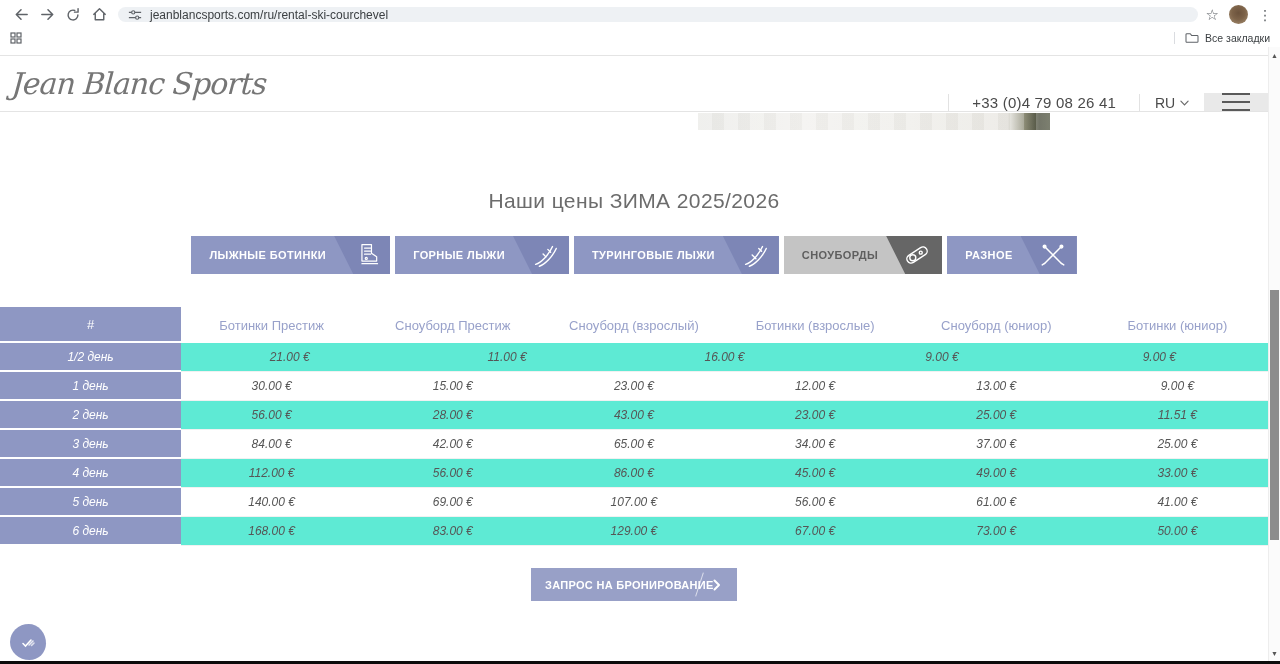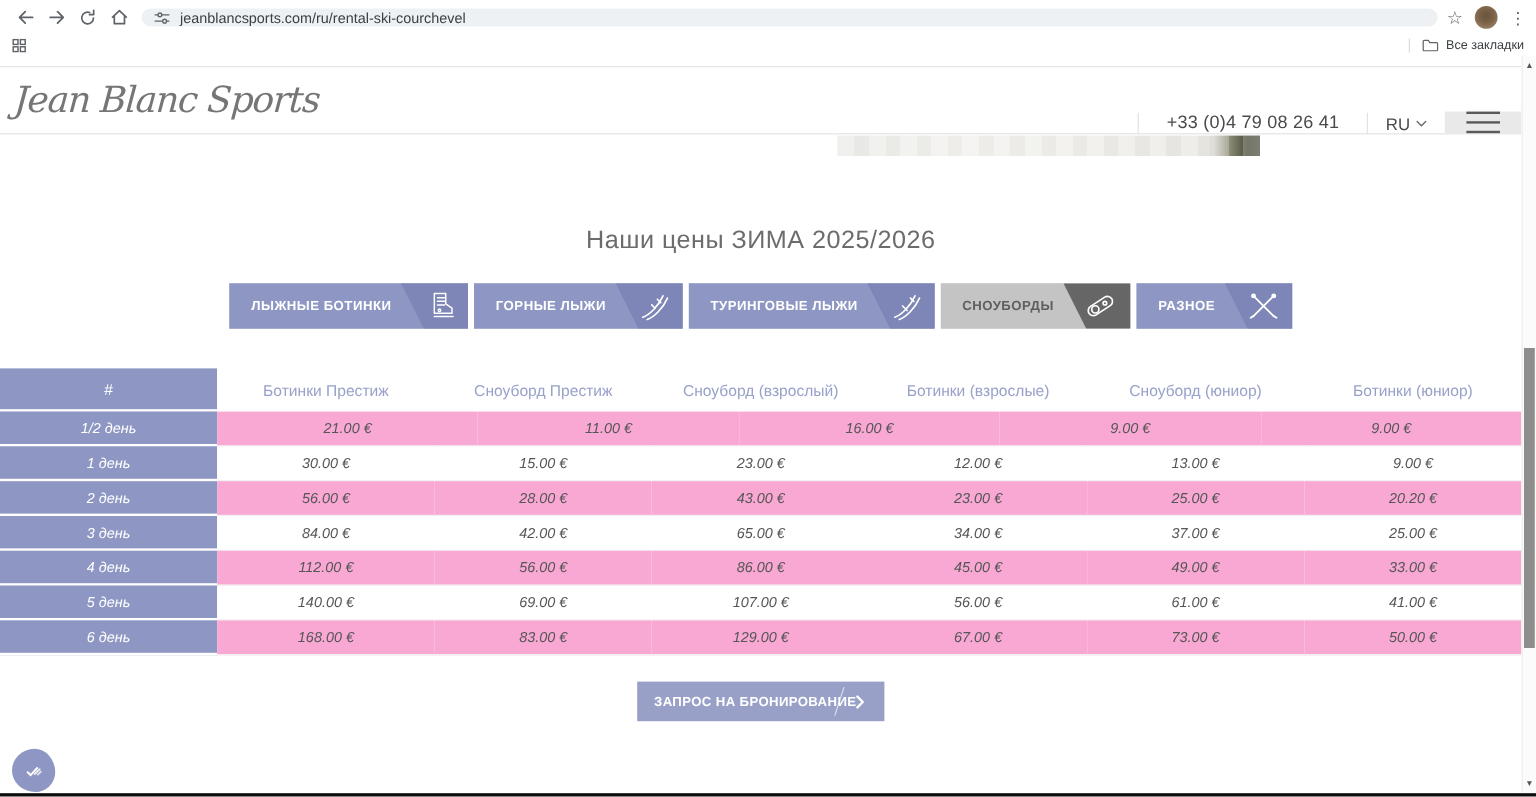--- a/index.html
+++ b/index.html
@@ -54,21 +54,21 @@
   .tab.active .tab-label { color:#5f5f5f; }
   .tab.active .tab-icon-zone { background:#666666; }
   .tab-icon { display:flex; }
 
   
   .price-table { position:absolute; top:260px; left:0; right:0; }
   .thead { display:flex; height:36px; }
   .th { flex:1; display:flex; align-items:center; justify-content:center; font-size:13px; color:#98a1ca; background:#fff; }
   .th-first { flex:0 0 181px; background:#8e97c3; color:#fff; border-bottom:2px solid #fff; font-size:13px; }
   .tr { display:flex; height:29px; background:#fff; }
-  .tr.alt .td { background:#f9a8d4; }
+  .tr.alt .td { background:#5eead4; }
   .td { flex:1; display:flex; align-items:center; justify-content:center; font-size:12px; color:#565656; background:#fff; border-bottom:1px solid #f1f1f1;font-style:italic; }
   .td-label { flex:0 0 181px; background:#8e97c3 !important; color:#fff; font-size:12px; border-bottom:2px solid #fff; }
 
   
   .booking-wrap { position:absolute; top:521px; left:0; right:0; display:flex; justify-content:center; }
   .booking-btn { position:relative; width:206px; height:33px; background:#98a0c7; display:flex; align-items:center; cursor:pointer; }
   .booking-label { font-size:11px; font-weight:bold; color:#fff; letter-spacing:.3px; padding-left:14px; white-space:nowrap; }
   .booking-arrow { position:absolute; right:0; top:0; bottom:0; width:40px; display:flex; align-items:center; justify-content:center; }
   .booking-arrow:before { content:""; position:absolute; left:2px; top:4px; bottom:4px; width:1px; background:rgba(255,255,255,.65); transform:rotate(18deg); }
 
@@ -265,21 +265,21 @@
             <div class="td">13.00 €</div>
             <div class="td">9.00 €</div>
           </div>
           <div class="tr alt">
             <div class="td td-label">2 день</div>
             <div class="td">56.00 €</div>
             <div class="td">28.00 €</div>
             <div class="td">43.00 €</div>
             <div class="td">23.00 €</div>
             <div class="td">25.00 €</div>
-            <div class="td">20.20 €</div>
+            <div class="td">11.51 €</div>
           </div>
           <div class="tr">
             <div class="td td-label">3 день</div>
             <div class="td">84.00 €</div>
             <div class="td">42.00 €</div>
             <div class="td">65.00 €</div>
             <div class="td">34.00 €</div>
             <div class="td">37.00 €</div>
             <div class="td">25.00 €</div>
           </div>

